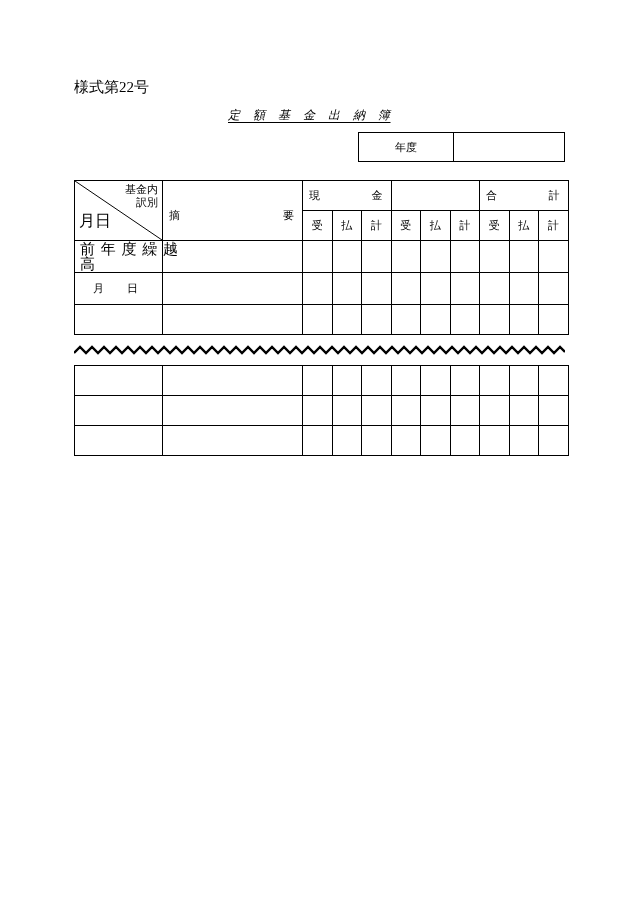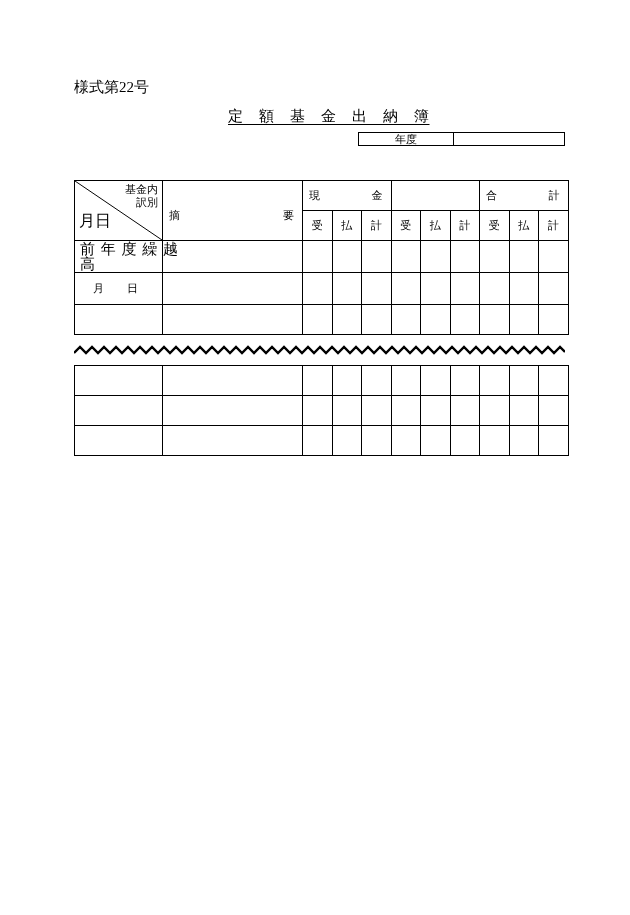--- a/index.html
+++ b/index.html
@@ -26,34 +26,35 @@
     left: 74px;
     top: 78px;
     font-size: 15px;
     letter-spacing: 0px;
     white-space: nowrap;
   }
   .doc-title {
     position: absolute;
     left: 228px;
     top: 107px;
-    font-size: 15px;
+    font-size: 12px;
     letter-spacing: 0.5px;
     white-space: nowrap;
     text-decoration: underline;
     text-underline-offset: 3px;
+    font-style: italic;
   }
 
   
   .yf-box {
     position: absolute;
     left: 358px;
     top: 132px;
     width: 207px;
-    height: 14px;
+    height: 30px;
     border: 1px solid #000;
     box-sizing: border-box;
     display: flex;
   }
   .yf-cell {
     box-sizing: border-box;
     display: flex;
     align-items: center;
     font-size: 11px;
   }

